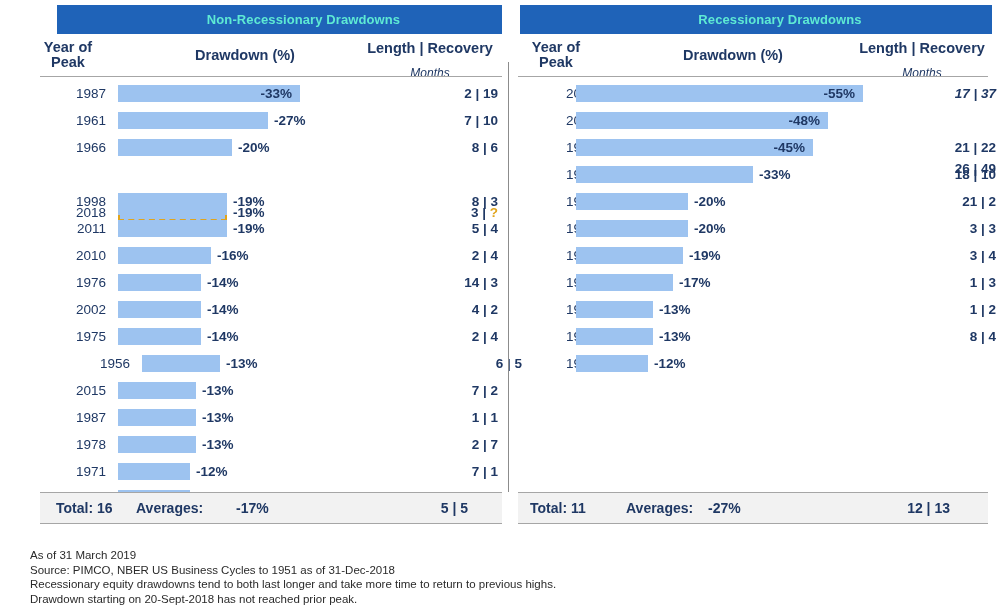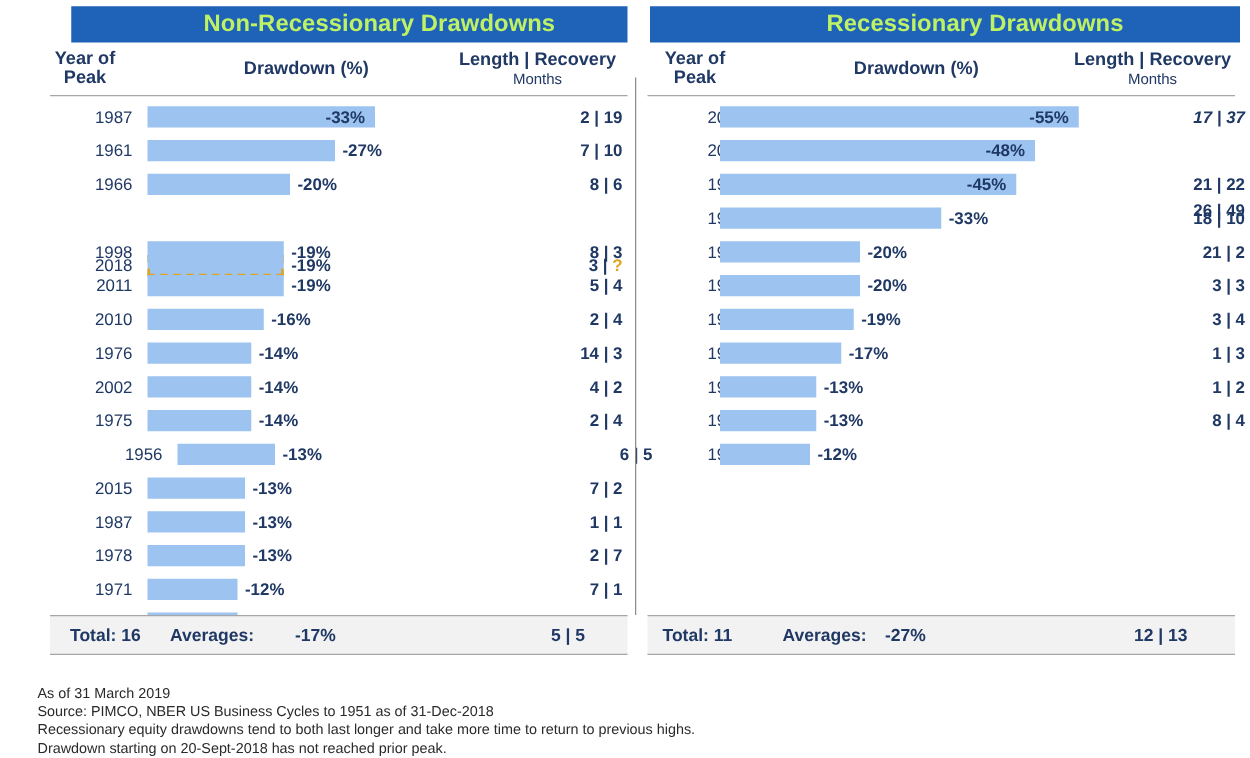--- a/index.html
+++ b/index.html
@@ -15,33 +15,33 @@
     position:absolute;left:0;top:0;width:1000px;height:540px;
   }
   .panel{position:absolute;top:0;height:540px;}
   .panel.left{left:0;width:508px;}
   .panel.right{left:508px;width:492px;}
 
   
   .banner{
     position:absolute;top:5px;height:29px;
     background:#1F63B8;
-    color:#bef264;
-    font-size:19px;font-weight:bold;
+    color:#5eead4;
+    font-size:13px;font-weight:bold;
     display:flex;align-items:center;justify-content:center;
     letter-spacing:.1px;
     padding-left:48px;
   }
   .panel.left .banner{left:57px;right:6px;}
   .panel.right .banner{left:12px;right:8px;}
 
   
   .colhead{position:absolute;top:36px;height:36px;}
   .ch{position:absolute;font-weight:bold;font-size:14.5px;color:#1F3864;text-align:center;line-height:15px;}
-  .ch .sub{display:block;font-weight:normal;font-size:12px;margin-top:0;}
+  .ch .sub{display:block;font-weight:normal;font-style:italic;font-size:12px;margin-top:10px;}
 
   .hdr-rule{position:absolute;height:0;border-top:1.5px solid #A6A6A6;}
 
   
   .rows{position:absolute;}
   .row{position:absolute;left:0;right:0;height:27px;}
   .year{
     position:absolute;font-size:13.5px;color:#1F3864;
     text-align:right;line-height:27px;
   }

